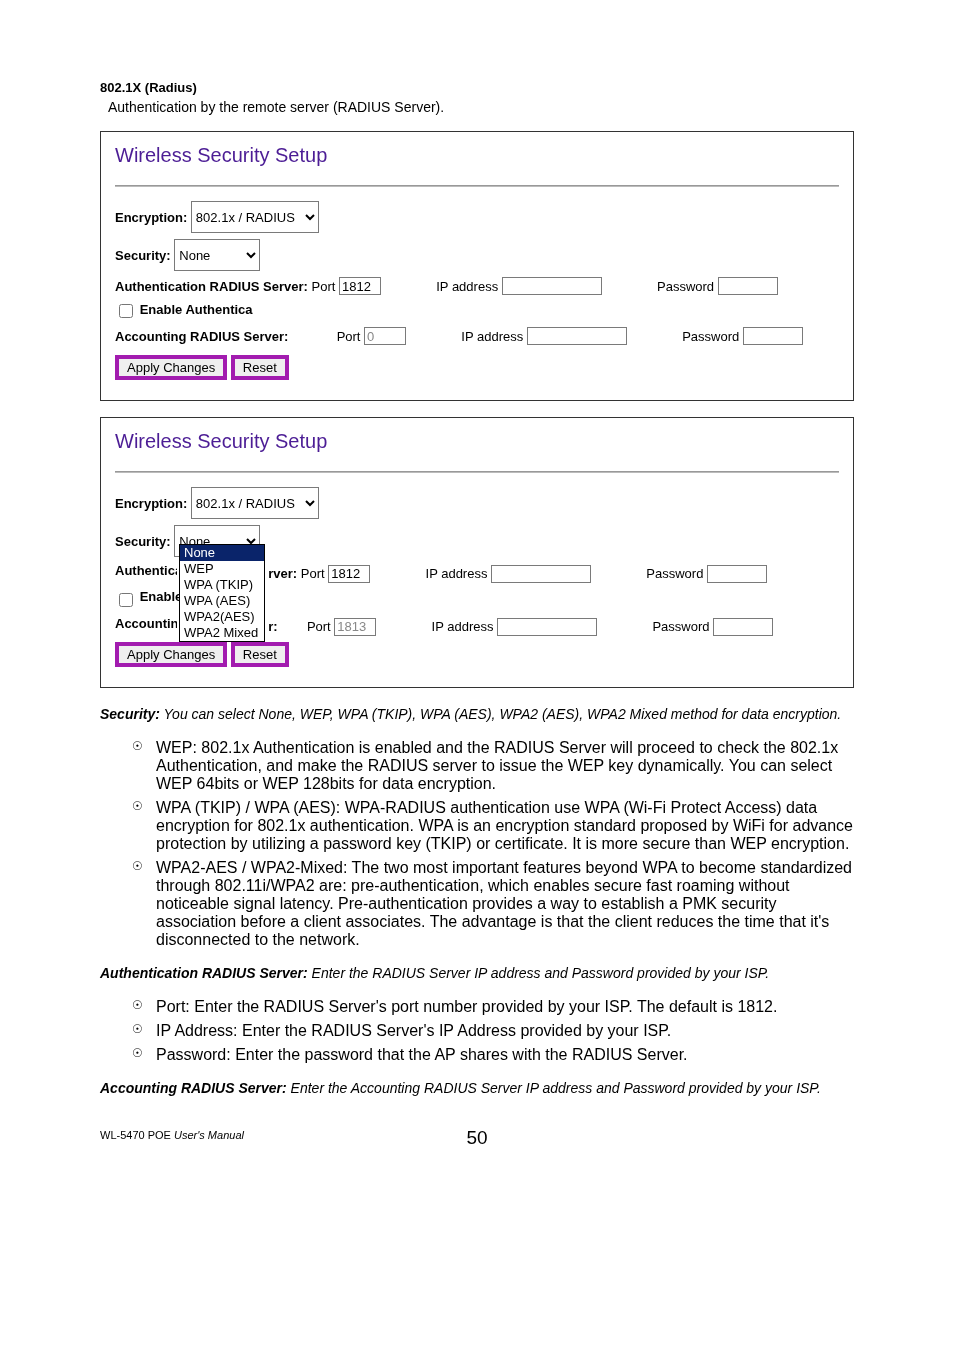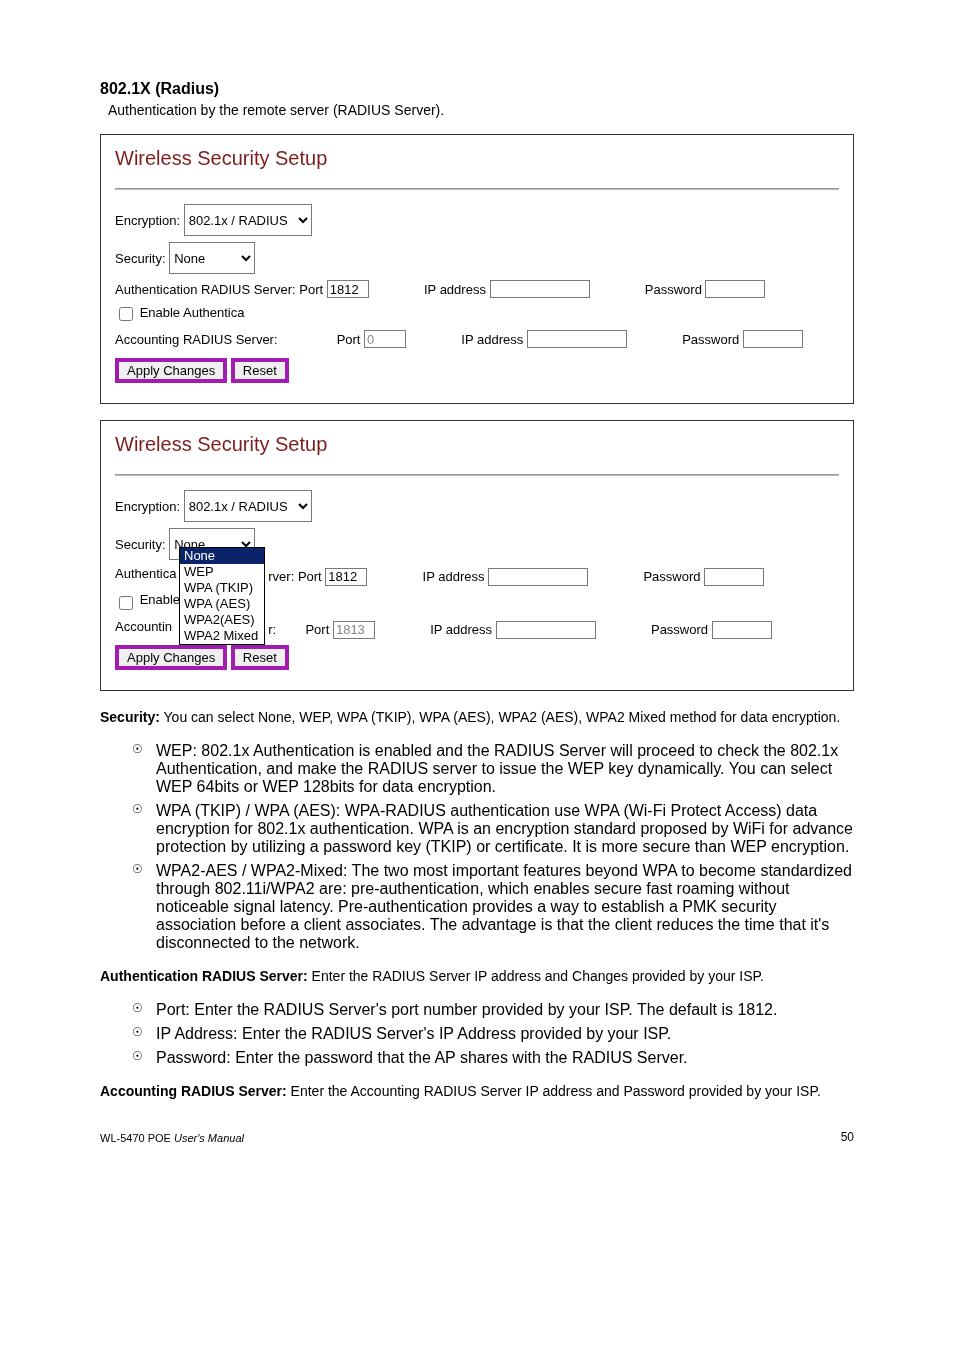--- a/index.html
+++ b/index.html
@@ -8,54 +8,54 @@
     font-family: Arial, Helvetica, sans-serif;
     background: #fff;
     color: #000;
     width: 954px;
   }
   .page {
     padding: 80px 100px 40px 100px;
   }
   .section-title {
     font-weight: bold;
-    font-size: 16px;
+    font-size: 13px;
     margin-bottom: 4px;
   }
   .intro-text {
     font-size: 14px;
     margin-bottom: 16px;
     margin-left: 8px;
   }
   .panel {
     border: 1px solid #333;
     padding: 10px 14px 14px 14px;
     margin-bottom: 16px;
     font-size: 13px;
     position: relative;
     background: #fff;
   }
   .panel-title {
-    color: #7f1d1d;
+    color: #4c1d95;
     font-size: 20px;
     font-weight: normal;
     padding: 2px 0 8px 0;
     margin: 0 0 10px 0;
   }
   .panel-hr {
     height:2px;
     background: linear-gradient(to bottom,#888,#ccc);
     margin-bottom:14px;
   }
   .row {
     margin: 6px 0;
     white-space: nowrap;
   }
   .lbl {
-    font-weight: normal;
+    font-weight: bold;
   }
   .inline-lbl { font-weight: normal; }
   select.sel {
     font-family: Arial, sans-serif;
     font-size: 13px;
     height: 32px;
     border:1px solid #7a7a7a;
     background:#fff;
   }
   input[type="text"].field {
@@ -76,29 +76,29 @@
   .dropdown-open {
     position: absolute;
     border:1px solid #000;
     background:#fff;
     font-size:13px;
     z-index:5;
     line-height:16px;
   }
   .dropdown-open .opt { padding:0 4px; white-space:nowrap;}
   .dropdown-open .opt.sel-hl { background:#0a246a; color:#fff;}
-  .body-text { font-size:14px; line-height:1.5; margin:14px 0;}
+  .body-text { font-size:14px; line-height:1.5; margin:14px 0;font-style:italic;}
   .body-text .b { font-weight:bold;}
   ul.sublist { list-style:none; padding-left:56px; margin:8px 0;}
   ul.sublist li { position:relative; margin-bottom:6px; text-align:left;}
   ul.sublist li::before {
     content:"☉"; position:absolute; left:-24px; top:0; font-size:12px;
   }
   .footer { font-size:11px; margin-top:30px;}
-  .footer .pn { text-align:right; font-size:12px; margin-top:-14px;}
+  .footer .pn { text-align:center; font-size:19px; margin-top:-14px;}
   .gap { display:inline-block; }
 </style>
 </head>
 <body>
 
 <div class="page">
   <div class="section-title">802.1X (Radius)</div>
   <div class="intro-text">Authentication by the remote server (RADIUS Server).</div>
 
   <div class="panel">
@@ -215,21 +215,21 @@
     <span class="b">Security:</span><span> You can select None, WEP, WPA (TKIP), WPA (AES), WPA2 (AES), WPA2 Mixed method for data encryption.</span>
   </div>
 
   <ul class="sublist">
     <li><span class="b">WEP:</span><span> 802.1x Authentication is enabled and the RADIUS Server will proceed to check the 802.1x Authentication, and make the RADIUS server to issue the WEP key dynamically. You can select WEP 64bits or WEP 128bits for data encryption.</span></li>
     <li><span class="b">WPA (TKIP) / WPA (AES):</span><span> WPA-RADIUS authentication use WPA (Wi-Fi Protect Access) data encryption for 802.1x authentication. WPA is an encryption standard proposed by WiFi for advance protection by utilizing a password key (TKIP) or certificate. It is more secure than WEP encryption.</span></li>
     <li><span class="b">WPA2-AES / WPA2-Mixed:</span><span> The two most important features beyond WPA to become standardized through 802.11i/WPA2 are: pre-authentication, which enables secure fast roaming without noticeable signal latency. Pre-authentication provides a way to establish a PMK security association before a client associates. The advantage is that the client reduces the time that it's disconnected to the network.</span></li>
   </ul>
 
   <div class="body-text">
-    <span class="b">Authentication RADIUS Server:</span><span> Enter the RADIUS Server IP address and Changes provided by your ISP.</span>
+    <span class="b">Authentication RADIUS Server:</span><span> Enter the RADIUS Server IP address and Password provided by your ISP.</span>
   </div>
   <ul class="sublist">
     <li><span class="b">Port:</span><span> Enter the RADIUS Server's port number provided by your ISP. The default is 1812.</span></li>
     <li><span class="b">IP Address:</span><span> Enter the RADIUS Server's IP Address provided by your ISP.</span></li>
     <li><span class="b">Password:</span><span> Enter the password that the AP shares with the RADIUS Server.</span></li>
   </ul>
 
   <div class="body-text">
     <span class="b">Accounting RADIUS Server:</span><span> Enter the Accounting RADIUS Server IP address and Password provided by your ISP.</span>
   </div>

